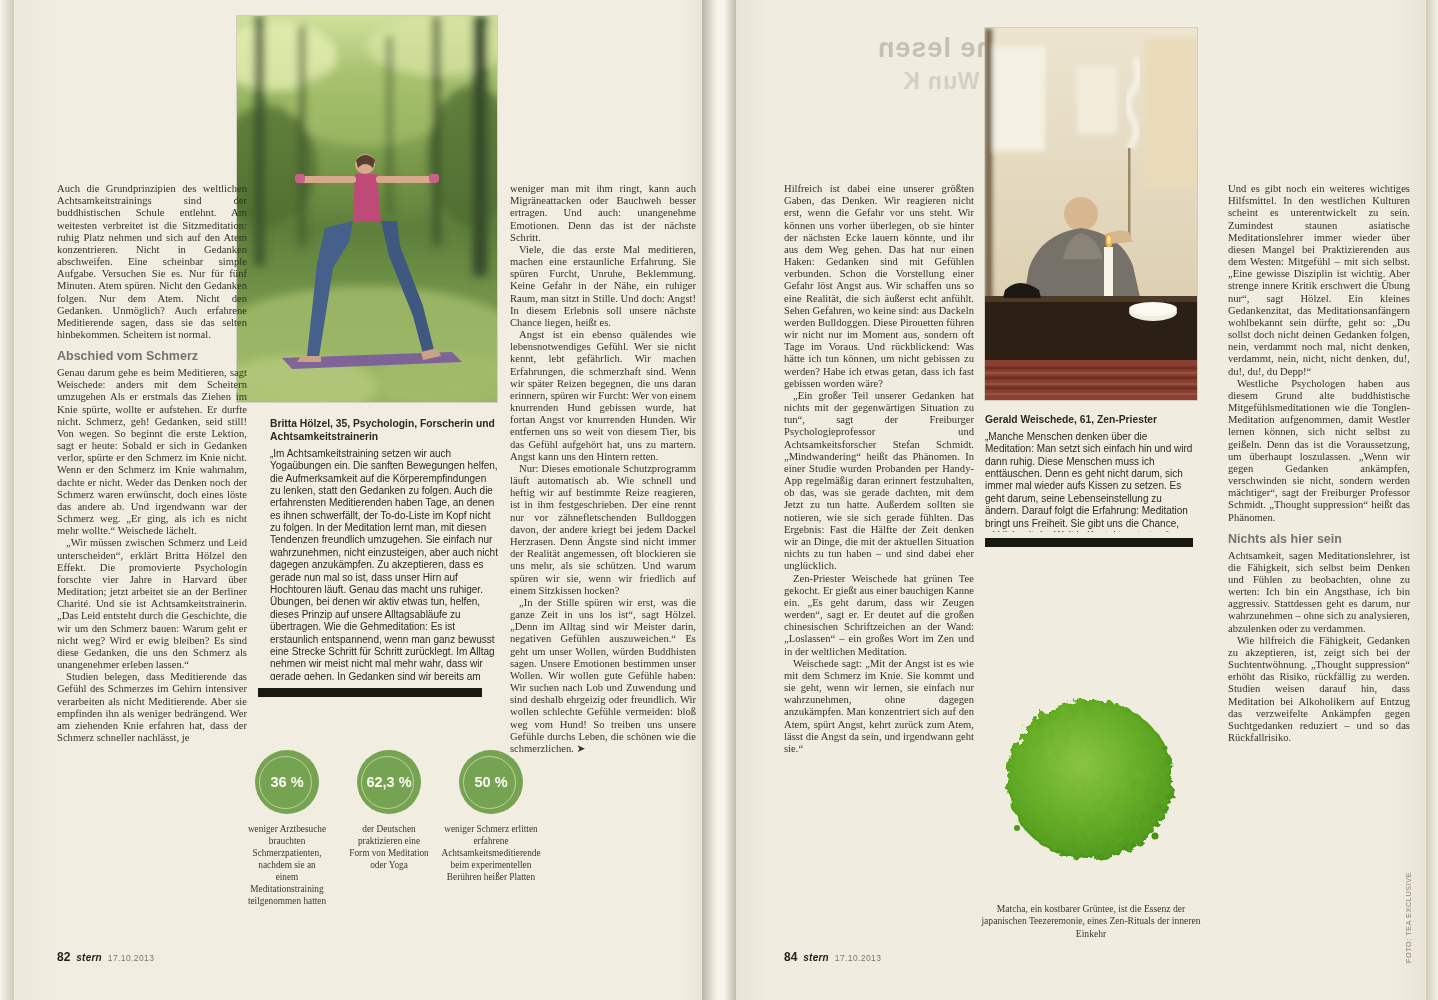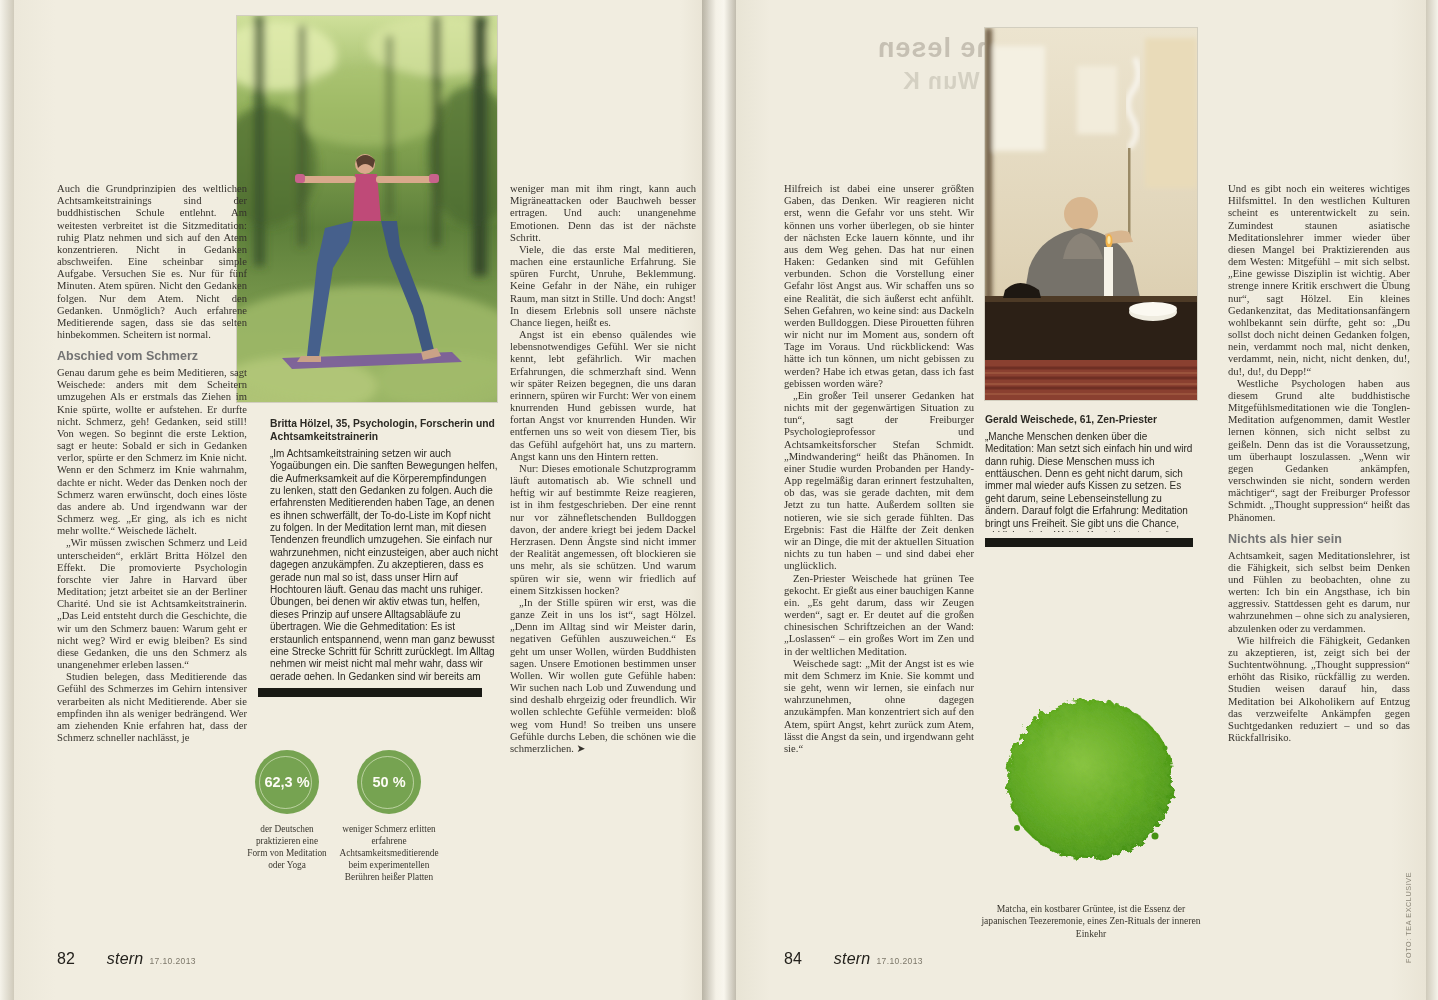--- a/index.html
+++ b/index.html
@@ -26,22 +26,22 @@
   .stats{position:absolute;display:flex;gap:20px;}
   .stat{width:82px;display:flex;flex-direction:column;align-items:center;}
   .stat-circle{position:relative;width:64px;height:64px;border-radius:50%;background:#76a351;
     display:flex;align-items:center;justify-content:center;}
   .stat-circle::after{content:"";position:absolute;left:4px;top:6px;right:7px;bottom:5px;
     border:1px solid rgba(255,255,240,0.5);border-radius:50%;}
   .stat-value{font-family:"Liberation Sans",sans-serif;font-weight:bold;font-size:14.5px;color:#fdfcf5;}
   .stat-label{margin-top:9px;font-family:"Liberation Serif","DejaVu Serif",serif;font-size:9.3px;line-height:1.3;
     color:#3a372f;text-align:center;}
   .footer{position:absolute;display:flex;align-items:baseline;gap:6px;color:#23211c;}
-  .footer .pnum{font-weight:normal;font-size:16px;}
-  .footer .logo{font-weight:normal;font-style:italic;font-size:16px;letter-spacing:0.2px;margin-left:26px;}
+  .footer .pnum{font-weight:bold;font-size:12px;}
+  .footer .logo{font-weight:bold;font-style:italic;font-size:10px;letter-spacing:0.2px;}
   .footer .date{font-size:8.5px;color:#7c7769;letter-spacing:0.4px;}
   .matcha-cap{position:absolute;font-family:"Liberation Serif","DejaVu Serif",serif;font-size:9.6px;line-height:1.3;
     color:#3a372f;text-align:center;}
   .ghost{position:absolute;transform:scaleX(-1);color:rgba(128,122,108,0.38);font-weight:bold;
     font-size:27px;line-height:1.35;text-align:left;letter-spacing:1px;}
   .ghost .g2{font-size:23px;color:rgba(133,127,112,0.26);}
   .credit{position:absolute;writing-mode:vertical-rl;transform:rotate(180deg);
     font-size:7.2px;color:#8b8677;letter-spacing:0.6px;}
 </style>
 </head>
@@ -113,20 +113,26 @@
 
   <div class="caption" style="left:270px;top:418px;width:228px;height:262px;overflow:hidden;">
     <div class="cap-title">Britta Hölzel, 35, Psychologin, Forscherin und Achtsamkeitstrainerin</div>
     <div>„Im Achtsamkeitstraining setzen wir auch Yogaübungen ein. Die sanften Bewegungen helfen, die Aufmerksamkeit auf die Körperempfindungen zu lenken, statt den Gedanken zu folgen. Auch die erfahrensten Meditierenden haben Tage, an denen es ihnen schwerfällt, der To-do-Liste im Kopf nicht zu folgen. In der Meditation lernt man, mit diesen Tendenzen freundlich umzugehen. Sie einfach nur wahrzunehmen, nicht einzusteigen, aber auch nicht dagegen anzukämpfen. Zu akzeptieren, dass es gerade nun mal so ist, dass unser Hirn auf Hochtouren läuft. Genau das macht uns ruhiger. Übungen, bei denen wir aktiv etwas tun, helfen, dieses Prinzip auf unsere Alltagsabläufe zu übertragen. Wie die Gehmeditation: Es ist erstaunlich entspannend, wenn man ganz bewusst eine Strecke Schritt für Schritt zurücklegt. Im Alltag nehmen wir meist nicht mal mehr wahr, dass wir gerade gehen. In Gedanken sind wir bereits am Ziel.“</div>
   </div>
   <div class="bar" style="left:258px;top:688px;width:224px;height:9px;"></div>
 
   <div class="stats" style="left:246px;top:750px;">
     <div class="stat">
       <div class="stat-circle">
+        <span class="stat-value">36 %</span>
+      </div>
+      <div class="stat-label">weniger Arztbesuche brauchten Schmerzpatienten, nachdem sie an einem Meditationstraining teilgenommen hatten</div>
+    </div>
+    <div class="stat">
+      <div class="stat-circle">
         <span class="stat-value">62,3 %</span>
       </div>
       <div class="stat-label">der Deutschen praktizieren eine Form von Meditation oder Yoga</div>
     </div>
     <div class="stat">
       <div class="stat-circle">
         <span class="stat-value">50 %</span>
       </div>
       <div class="stat-label">weniger Schmerz erlitten erfahrene Achtsamkeitsmeditierende beim experimentellen Berühren heißer Platten</div>
     </div>

